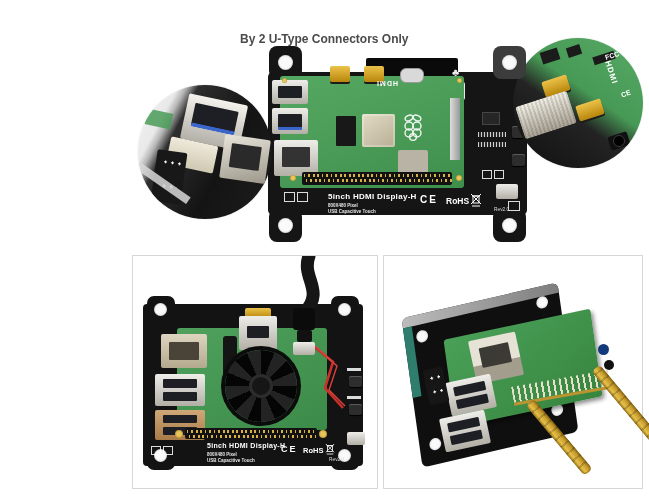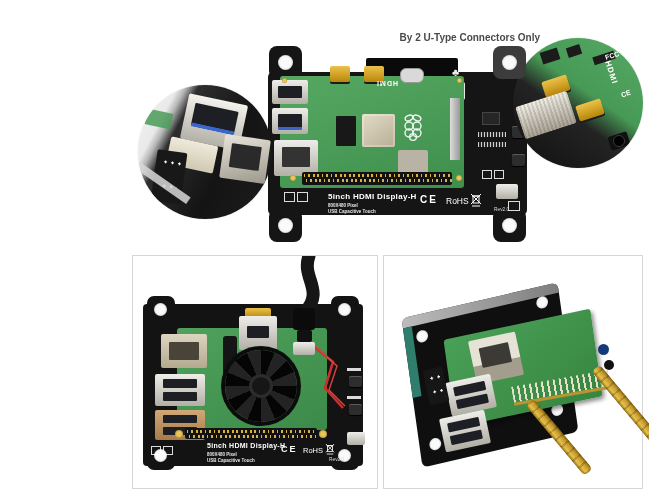--- a/index.html
+++ b/index.html
@@ -1,38 +1,38 @@
 <!DOCTYPE html>
 <html style="--bg: #ffffff; --ink: #2d2d2d; --sub: #4a4a4a; --black: #151515; --green: #4a9b57; --green2: #3f8f4c; --gold: #d9a92c; --silver: #d6d3ca; --frame: #d6d6d6; --blue: #3a66cc; --red: #c8302a;"><head>
 <meta charset="utf-8">
 <style>
   html,body{margin:0;padding:0;background:#fff;}
   #page{position:relative;width:649px;height:500px;background:var(--bg);overflow:hidden;
         font-family:"Liberation Sans","DejaVu Sans",sans-serif;}
   .a{position:absolute;}
   
   .title{left:240px;top:9px;width:300px;text-align:center;font-size:17.5px;font-weight:600;color:var(--ink);letter-spacing:.2px;}
-  .subtitle{left:240px;top:32px;width:300px;text-align:right;font-size:10px;font-weight:600;color:var(--sub);}
+  .subtitle{left:240px;top:32px;width:300px;text-align:left;font-size:12px;font-weight:600;color:var(--sub);}
   
   .tab{width:33px;height:33px;border-radius:8px;background:var(--black);}
   .hole{border-radius:50%;background:#fafafa;box-shadow:inset 0 0 2px rgba(0,0,0,.35);}
   .silver{background:linear-gradient(#eeede9,#b2afa6);border-radius:2px;}
   .goldp{background:linear-gradient(#ecc24a,#b8860b);border-radius:2px;box-shadow:0 2px 0 #1c1c1c;}
   .slot{background:#1d1f24;border-radius:1px;}
   .whitebox{border:1px solid rgba(255,255,255,.85);}
   .gpio{background:
     repeating-linear-gradient(90deg,rgba(226,186,70,.95) 0 1.5px,transparent 1.5px 4.5px) 2px 2px/100% 3px no-repeat,
     repeating-linear-gradient(90deg,rgba(226,186,70,.95) 0 1.5px,transparent 1.5px 4.5px) 4px 7px/100% 3px no-repeat,
     #121212;border-radius:2px;}
   .screw{border-radius:50%;background:radial-gradient(circle,#e8c45a 0 40%,#8a6a14 100%);}
   .btn{background:#2d2d2d;border-radius:2px;box-shadow:inset 0 1px 0 #5a5a5a,0 1px 1px #000;}
   .lbl-name{font-size:8px;font-weight:700;color:#fff;letter-spacing:.3px;white-space:nowrap;}
   .lbl-sm{font-size:6px;font-weight:700;color:#e8e8e8;transform:scale(.75);transform-origin:left top;white-space:nowrap;}
   .ce{font-size:10px;font-weight:700;color:#fff;letter-spacing:2px;}
-  .rohs{font-size:8.5px;font-weight:400;color:#fff;}
+  .rohs{font-size:8.5px;font-weight:700;color:#fff;}
   .rev{font-size:6px;color:#ddd;transform:scale(.8);transform-origin:left top;}
   .circle{border-radius:50%;overflow:hidden;box-shadow:0 0 0 1px rgba(0,0,0,.04);}
   .photo{background:#fff;border:1px solid var(--frame);}
   .dotrow{height:3px;background:
      radial-gradient(circle,#fff 0 1.2px,transparent 1.3px) 0 0/7px 3px repeat-x;}
   svg{display:block;}
 </style>
 </head>
 <body>
 

